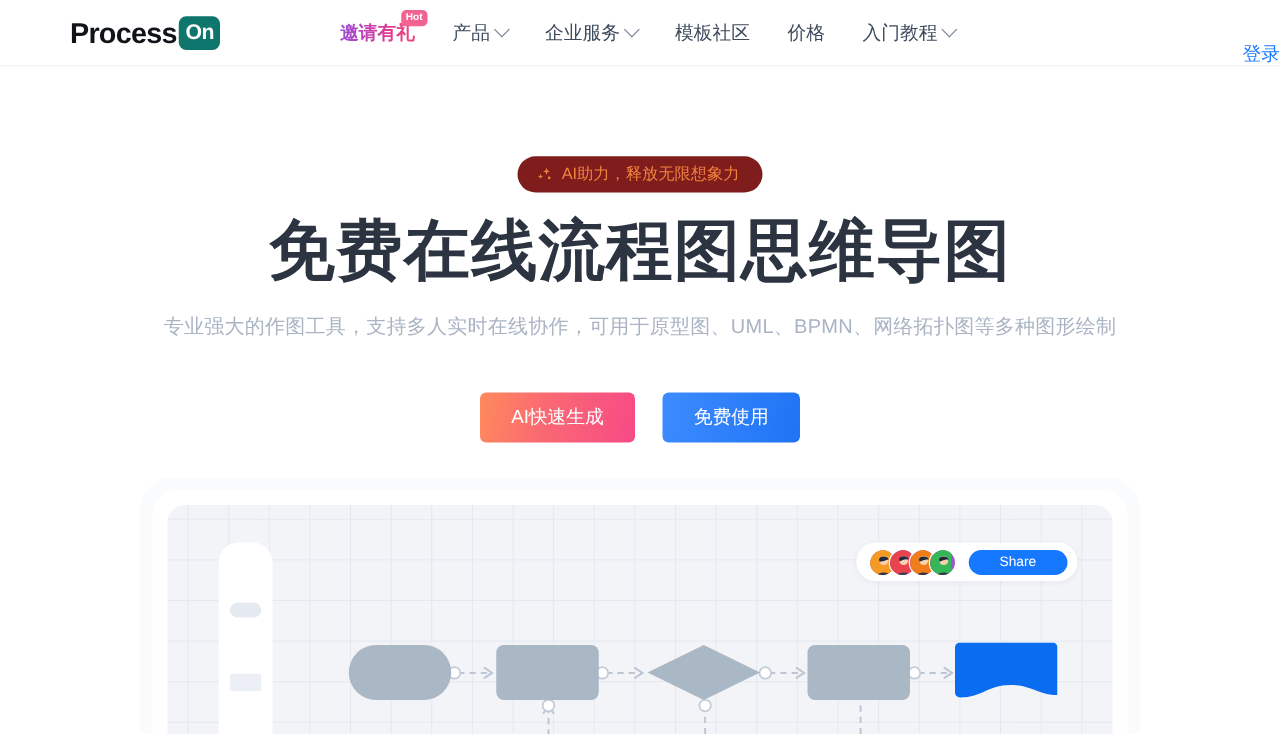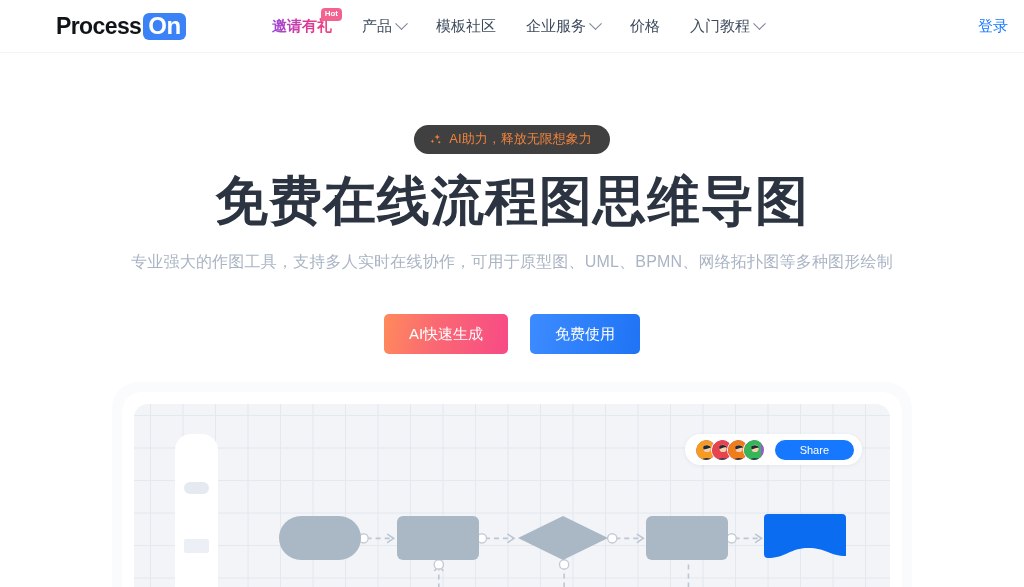--- a/index.html
+++ b/index.html
@@ -37,23 +37,23 @@
     height: 28px;
   }
   .logo-text {
     font-size: 23px;
     font-weight: bold;
     letter-spacing: -0.6px;
     color: #101418;
     line-height: 28px;
   }
   .logo-badge {
-    background: #3b82f6;
+    background: #0f766e;
     color: #ffffff;
-    font-size: 24px;
+    font-size: 17px;
     font-weight: bold;
     letter-spacing: -0.4px;
     border-radius: 6px;
     padding: 1px 5px 2px 5px;
     margin-left: 2px;
     line-height: 24px;
   }
 
   .nav {
     position: absolute;
@@ -101,25 +101,25 @@
     display: inline-block;
     width: 9px;
     height: 9px;
     border-right: 1.6px solid #7a8698;
     border-bottom: 1.6px solid #7a8698;
     transform: rotate(45deg) translate(-2px, -2px);
   }
 
   .header-right {
     position: absolute;
-    right: 16px;
+    right: 0;
     top: 0;
     height: 53px;
     display: flex;
-    align-items: center;
+    align-items: flex-end;
     gap: 18px;
   }
   .login-link {
     font-size: 15px;
     color: #1677ff;
     cursor: pointer;
     white-space: nowrap;
   }
   .signup-btn {
     background: #1370f5;
@@ -137,21 +137,21 @@
   .hero {
     width: 100%;
     text-align: center;
     padding-top: 72px;
   }
 
   .ai-pill {
     display: inline-flex;
     align-items: center;
     gap: 7px;
-    background: #404040;
+    background: #7f1d1d;
     color: #f0823c;
     font-size: 13px;
     border-radius: 20px;
     padding: 6px 18px 7px 15px;
     line-height: 16px;
   }
   .sparkle {
     width: 13px;
     height: 13px;
     position: relative;
@@ -378,26 +378,26 @@
       <span>邀请有礼</span>
       <span class="hot-badge">Hot</span>
     </div>
 
     <div class="nav-item">
       <span>产品</span>
       <i class="caret"></i>
     </div>
 
     <div class="nav-item">
-      <span>模板社区</span>
-    </div>
-
-    <div class="nav-item">
       <span>企业服务</span>
       <i class="caret"></i>
+    </div>
+
+    <div class="nav-item">
+      <span>模板社区</span>
     </div>
 
     <div class="nav-item">
       <span>价格</span>
     </div>
 
     <div class="nav-item">
       <span>入门教程</span>
       <i class="caret"></i>
     </div>

